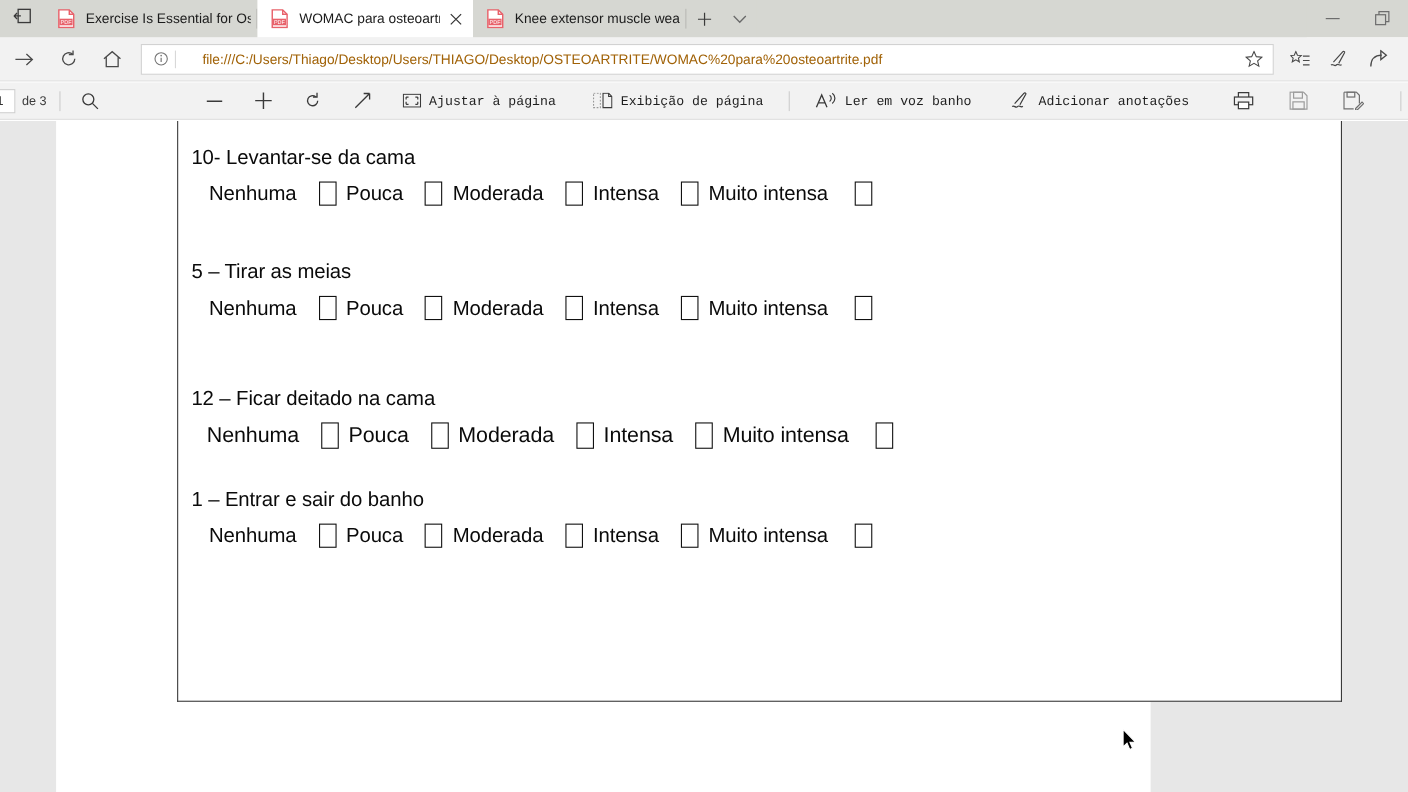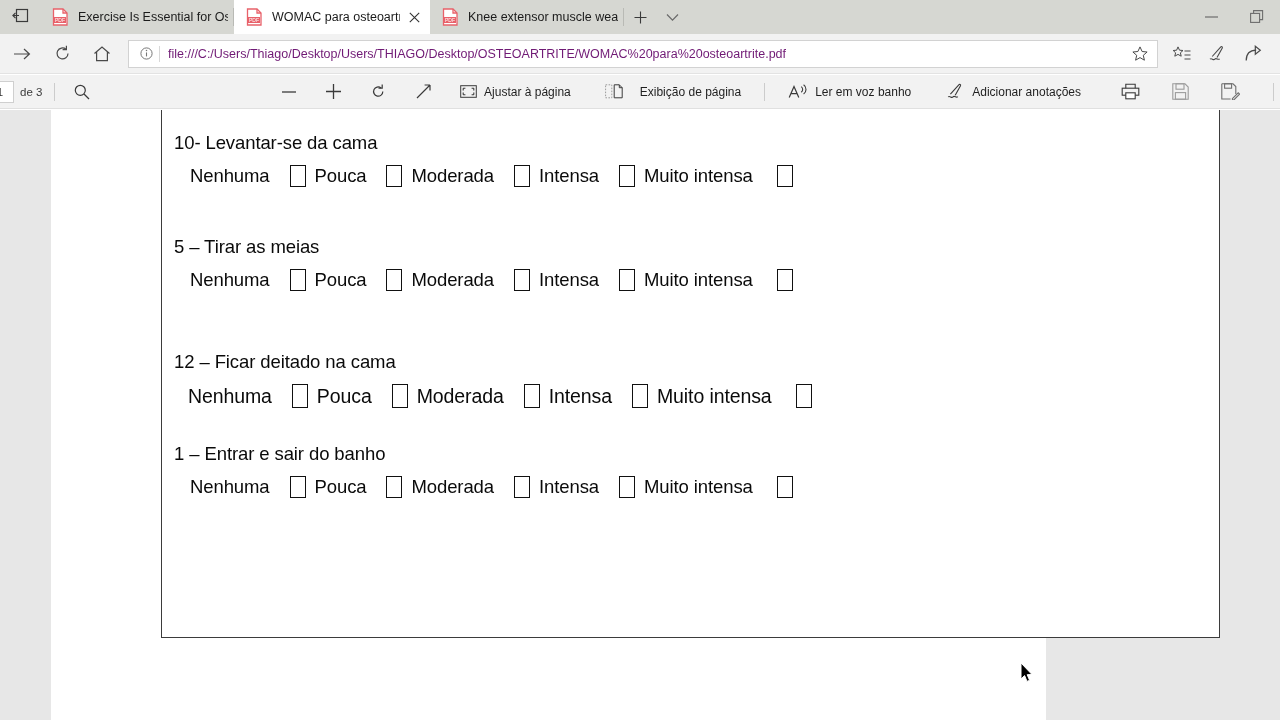--- a/index.html
+++ b/index.html
@@ -84,22 +84,22 @@
     flex: 1 1 auto;
     height: 28px; margin: 0 6px 0 8px;
     background: #ffffff;
     border: 1px solid #d2d2d2;
     display: flex; align-items: center;
     padding: 0 4px 0 8px;
   }
   .url-info-icon { width: 18px; flex: 0 0 18px; display:flex; align-items:center; justify-content:center;}
   .url-sep { width: 1px; height: 16px; background: #d8d8d8; margin: 0 8px 0 4px; }
   .url-text {
-    flex: 1 1 auto; font-size: 12.5px; color: #701a75;
-    white-space: nowrap; overflow: hidden;
+    flex: 1 1 auto; font-size: 12.5px; color: #a16207;
+    white-space: nowrap; overflow: hidden; margin-left: 16px;
   }
   .url-star { width: 26px; flex: 0 0 26px; display:flex; align-items:center; justify-content:center;}
   .tool-icon {
     width: 36px; height: 34px;
     display: flex; align-items: center; justify-content: center;
   }
 
   
   .pdftoolbar {
     position: absolute; top: 75px; left: 0;
@@ -120,20 +120,21 @@
   }
   .page-of {
     font-size: 11.5px; color: #3a3a3a;
     margin-left: 6px; white-space: nowrap;
   }
   .vdiv { width: 1px; height: 18px; background: #cccccc; margin: 0 12px; }
   .pdf-btn {
     height: 30px;
     display: flex; align-items: center; justify-content: center;
     padding: 0 7px;
+    font-family: Liberation Mono, monospace;
   }
   .pdf-btn .lbl { font-size: 12px; color: #1f1f1f; margin-left: 7px; white-space: nowrap; }
   .pdfspacer { flex: 1 1 auto; }
 
   
   .viewport {
     position: absolute; top: 110px; left: 0;
     width: 1280px; height: 610px;
     background: #e7e7e7;
   }
@@ -359,21 +360,21 @@
   </div>
 
   <div class="pdf-btn">
     <svg width="17" height="13" viewBox="0 0 17 13">
       <rect x="0.7" y="0.7" width="15.6" height="11.6" fill="none" stroke="#3a3a3a" stroke-width="1"></rect>
       <path d="M3.2 3.2 H5.4 M3.2 3.2 V5.4 M13.8 3.2 H11.6 M13.8 3.2 V5.4 M3.2 9.8 H5.4 M3.2 9.8 V7.6 M13.8 9.8 H11.6 M13.8 9.8 V7.6" stroke="#3a3a3a" stroke-width="1.1"></path>
     </svg>
     <span class="lbl">Ajustar à página</span>
   </div>
 
-  <div class="pdf-btn" style="margin-left:20px;gap:10px;">
+  <div class="pdf-btn" style="margin-left:20px;">
     <svg width="18" height="15" viewBox="0 0 18 15">
       <rect x="0.6" y="0.8" width="6.2" height="13" fill="none" stroke="#9a9a9a" stroke-width="1" stroke-dasharray="1.6 1.4"></rect>
       <path d="M9.2 0.8 H14.3 L17.2 3.7 V13.8 H9.2 Z" fill="none" stroke="#3a3a3a" stroke-width="1"></path>
       <path d="M14.3 0.8 V3.7 H17.2" fill="none" stroke="#3a3a3a" stroke-width="1"></path>
     </svg>
     <span class="lbl">Exibição de página</span>
   </div>
 
   <span class="vdiv" style="margin:0 16px;"></span>
 

